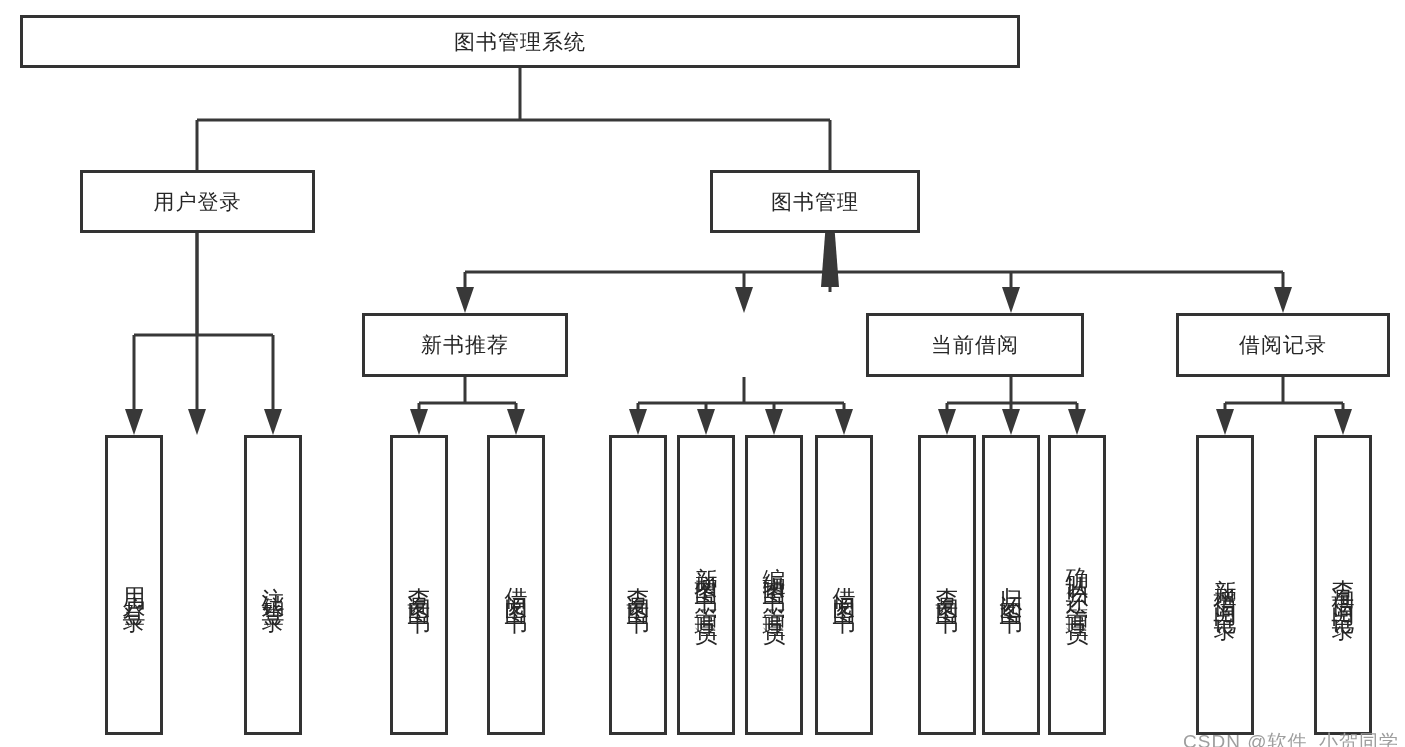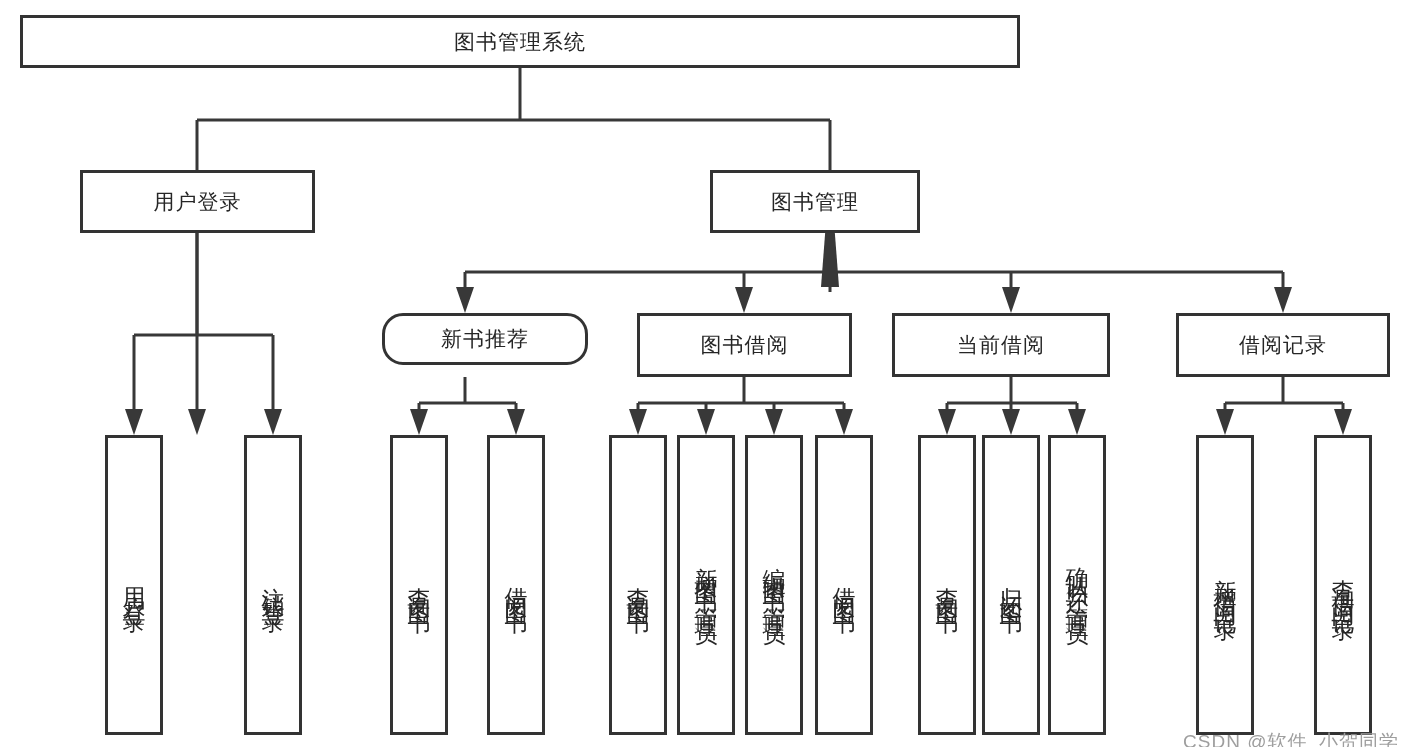--- a/index.html
+++ b/index.html
@@ -92,27 +92,24 @@
     <span>图书管理系统</span>
   </div>
 
   <div class="node h" style="left:80px;top:170px;width:235px;height:63px;">
     <span>用户登录</span>
   </div>
   <div class="node h" style="left:710px;top:170px;width:210px;height:63px;">
     <span>图书管理</span>
   </div>
 
-  <div class="node h" style="left:382px;top:313px;width:206px;height:52px;border-radius:21px;">
+  <div class="node h" style="left:362px;top:313px;width:206px;height:64px;">
     <span>新书推荐</span>
   </div>
-  <div class="node h" style="left:637px;top:313px;width:215px;height:64px;">
-    <span>图书借阅</span>
-  </div>
-  <div class="node h" style="left:892px;top:313px;width:218px;height:64px;">
+  <div class="node h" style="left:866px;top:313px;width:218px;height:64px;">
     <span>当前借阅</span>
   </div>
   <div class="node h" style="left:1176px;top:313px;width:214px;height:64px;">
     <span>借阅记录</span>
   </div>
 
   <div class="node v" style="left:105px;top:435px;width:58px;height:300px;">
     <span>用户登录</span>
   </div>
   <div class="node v" style="left:244px;top:435px;width:58px;height:300px;">

